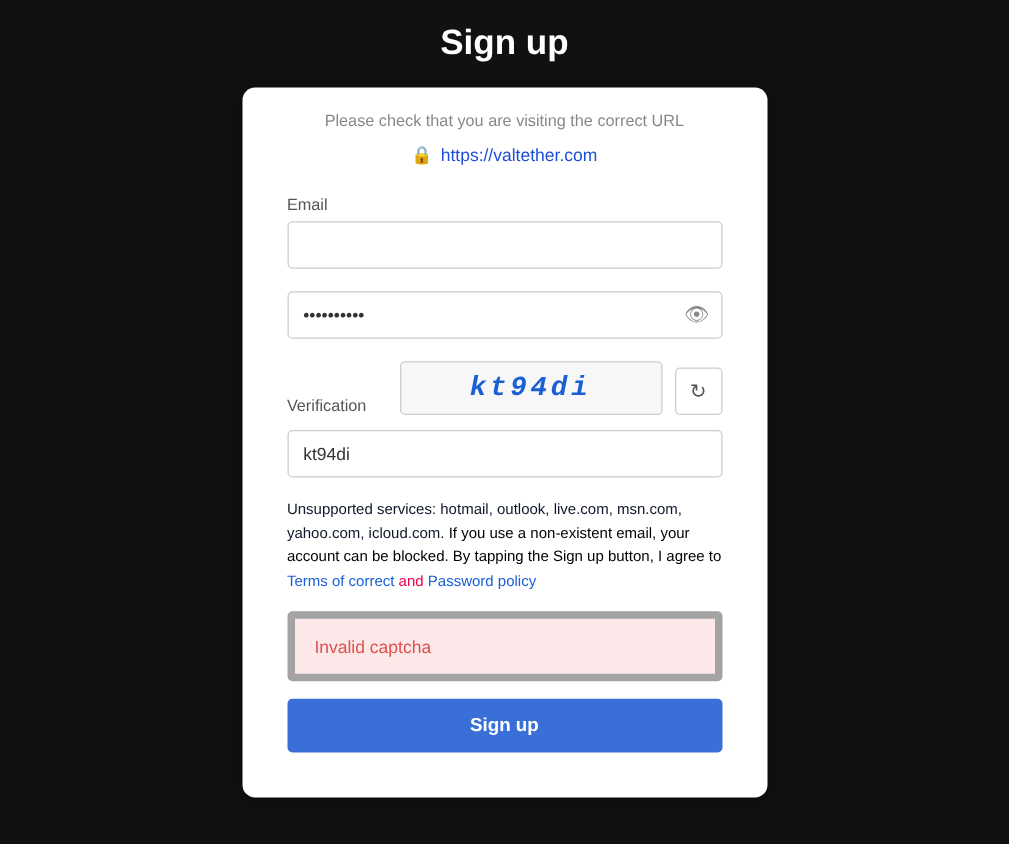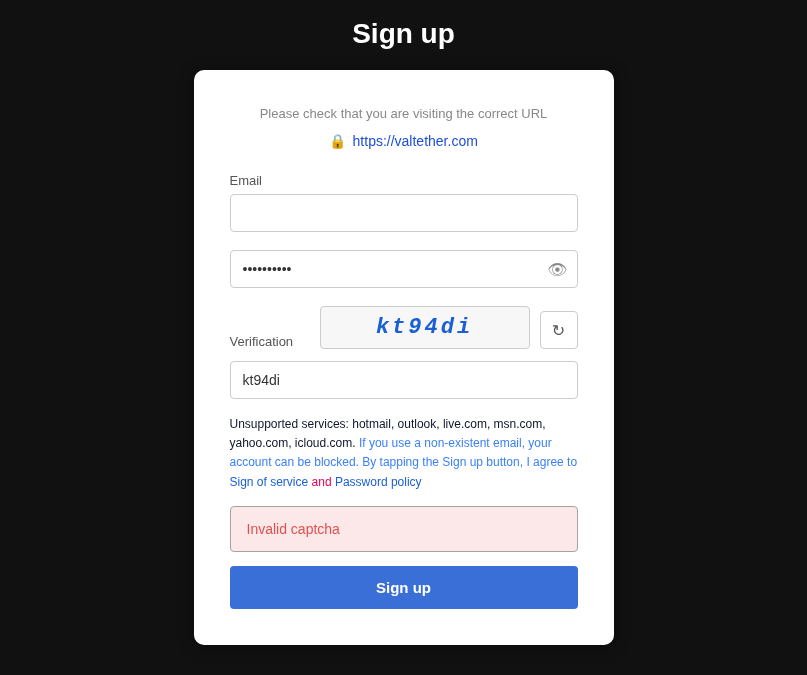--- a/index.html
+++ b/index.html
@@ -20,21 +20,21 @@
       font-size: 28px;
       font-weight: bold;
       margin-bottom: 20px;
       text-align: center;
     }
 
     .card {
       background: #ffffff;
       border-radius: 10px;
       width: 420px;
-      padding: 36px 36px 36px 36px;
+      padding: 19px 36px 36px 36px;
       box-shadow: 0 2px 16px rgba(0,0,0,0.4);
     }
 
     .url-notice {
       text-align: center;
       color: #888;
       font-size: 13px;
       margin-bottom: 12px;
     }
 
@@ -168,31 +168,31 @@
       line-height: 1.6;
       margin-bottom: 14px;
       color: #e05;
     }
 
     .info-text .unsupported {
       color: #0f172a;
     }
 
     .info-text .black-part {
-      color: #3b82f6;
+      color: #000000;
     }
 
     .info-text a {
       color: #1a5fd4;
       text-decoration: none;
     }
 
     .error-box {
       background: #fce8e8;
-      border: 1px solid #a3a3a3;
+      border: 6px solid #a3a3a3;
       border-radius: 4px;
       padding: 14px 16px;
       color: #e05050;
       font-size: 14px;
       margin-bottom: 14px;
       text-align: left;
     }
 
     .signup-btn {
       width: 100%;
@@ -240,21 +240,21 @@
     <button class="refresh-btn">
       <span>↻</span>
     </button>
   </div>
 
   <input class="captcha-input" type="text" value="kt94di" style="">
 
   <div class="info-text">
     <span class="unsupported">Unsupported services: hotmail, outlook, live.com, msn.com, yahoo.com, icloud.com.</span>
     <span class="black-part"> If you use a non-existent email, your account can be blocked. By tapping the Sign up button, I agree to </span>
-    <a href="#">Sign of service</a>
+    <a href="#">Terms of correct</a>
     <span>and</span>
     <a href="#">Password policy</a>
   </div>
 
   <div class="error-box">Invalid captcha</div>
 
   <button class="signup-btn">Sign up</button>
 
 </div>
 

